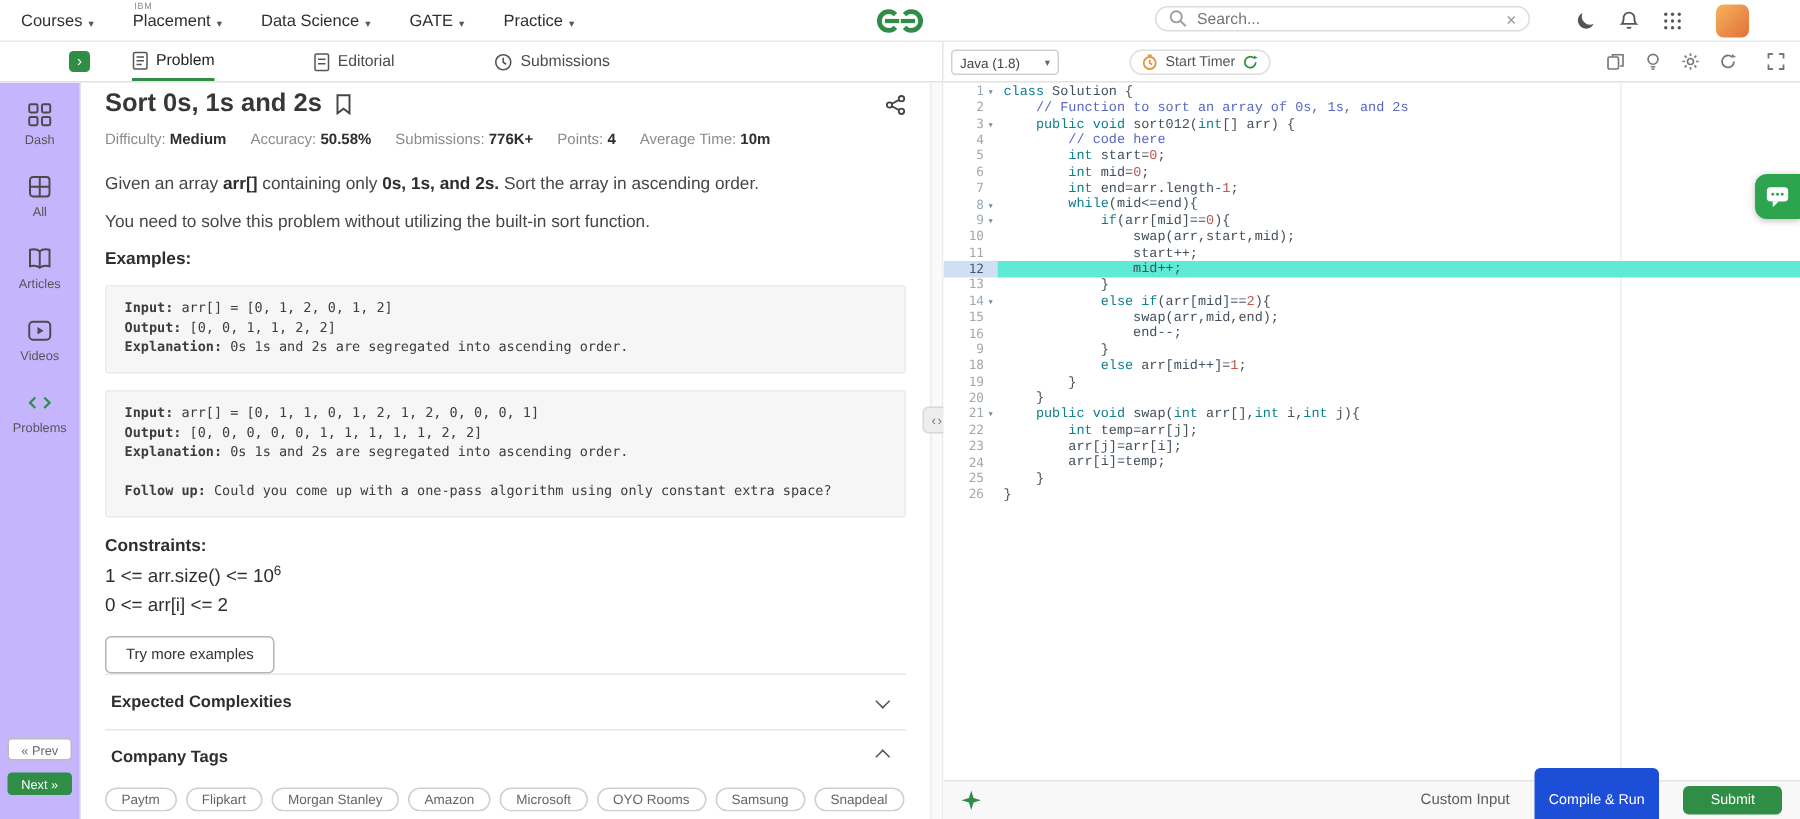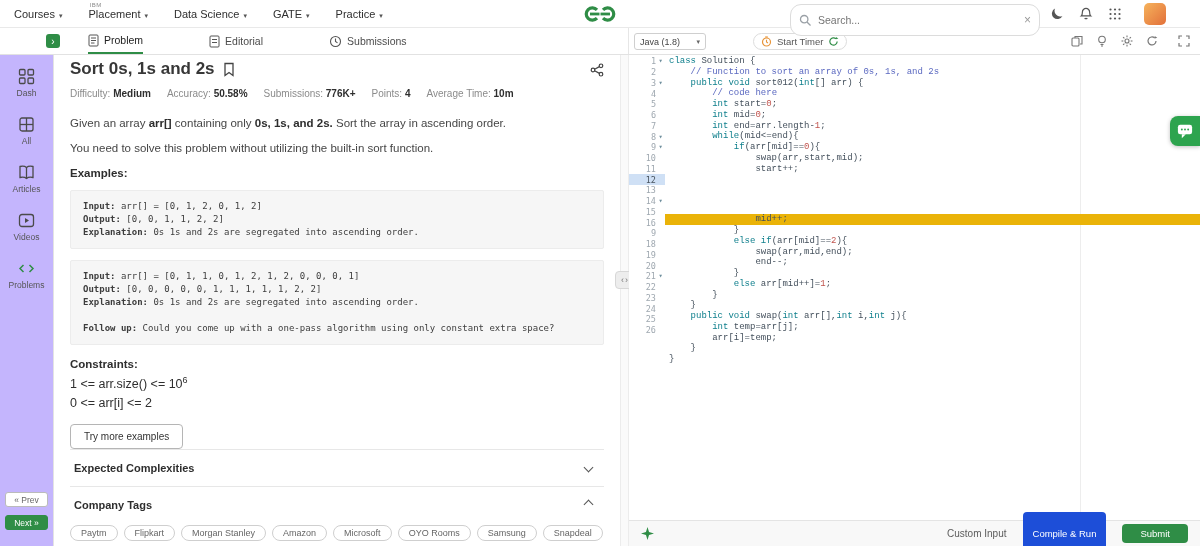--- a/index.html
+++ b/index.html
@@ -7,22 +7,22 @@
     font-family:"Liberation Sans", sans-serif; color:#333; }
   svg { display:block; }
 
   
   .nav { position:relative; height:28px; background:#fff; border-bottom:1px solid #e9e9e9; z-index:5; }
   .nav-links { position:absolute; left:14px; top:0; height:100%; display:flex; align-items:center; gap:26px; }
   .nav-link { position:relative; display:flex; align-items:flex-end; gap:4px; font-size:11px; color:#2f2f2f; cursor:pointer; }
   .nav-link .caret { font-size:7px; color:#555; }
   .mini-badge { position:absolute; top:-6px; left:1px; font-size:6px; color:#8a8a8a; letter-spacing:.5px; }
   .logo { position:absolute; left:580px; top:4px; cursor:pointer; }
-  .search { position:absolute; left:790px; top:4px; width:250px; height:17px; border:1px solid #dcdcdc;
-    border-radius:11px; display:flex; align-items:center; padding:15px 8px; gap:6px; background:#fff; }
+  .search { position:absolute; left:770px; top:4px; width:250px; height:17px; border:1px solid #dcdcdc;
+    border-radius:11px; display:flex; align-items:center; padding:0 8px; gap:6px; background:#fff; }
   .search input { border:none; outline:none; flex:1; font-size:10.5px; color:#444; background:transparent;
     font-family:"Liberation Sans", sans-serif; }
   .search .clear { color:#9a9a9a; font-size:12px; cursor:pointer; line-height:1; }
   .nav-ico { position:absolute; top:7px; cursor:pointer; }
   .avatar { position:absolute; left:1144px; top:3px; width:22px; height:22px; border-radius:5px;
     background:linear-gradient(135deg,#f6b35c,#e2703a); cursor:pointer; }
 
   
   .tabbar { position:relative; height:27px; background:#fff; border-bottom:1px solid #e2e2e2; z-index:4; }
   .expander { position:absolute; left:46px; top:6px; width:14px; height:14px; background:#2f8d46; color:#fff;
@@ -95,21 +95,21 @@
   .code-area { position:absolute; left:0; right:0; top:0; bottom:26px; display:flex; overflow:hidden; }
   .gutter { width:36px; flex:none; padding-top:1px; position:relative; z-index:1; }
   .gut-row { height:10.75px; display:flex; justify-content:flex-end; align-items:center;
     font-family:"DejaVu Sans Mono", monospace; font-size:8.5px; color:#9fa8b0; }
   .gut-row .ln { text-align:right; }
   .gut-row .fold { width:9px; font-size:7px; color:#6f8f9d; text-align:center; }
   .gut-row.act { background:#cfe0f5; color:#4a5560; }
   .code-col { flex:1; padding-top:1px; position:relative; z-index:1; }
   .code-row { height:10.75px; line-height:10.75px; font-family:Liberation Mono, monospace; font-size:9px;
     white-space:pre; color:#44505c; padding-left:4px; cursor:text; }
-  .code-row.act { background:#eab308;margin-top:40px; }
+  .code-row.act { background:#5eead4; }
   .tk { color:#0e7f8c; }
   .tc { color:#5a68c0; }
   .tn { color:#c0544e; }
 
   .editor-footer { position:absolute; left:0; right:0; bottom:0; height:26px; background:#f8f8f8;
     border-top:1px solid #e4e4e4; display:flex; align-items:center; padding:0 12px; gap:16px; }
   .footer-right { margin-left:auto; display:flex; align-items:center; gap:16px; }
   .custom-input { font-size:10px; color:#5c5c5c; cursor:pointer; }
   .run-btn { background:#1d4ed8; color:#fff; border:none; border-radius:4px; padding:16px 10px; font-size:9.5px;
     cursor:pointer; font-family:"Liberation Sans", sans-serif; }
@@ -531,20 +531,21 @@
           <div class="code-row">            }</div>
           <div class="code-row">            <span class="tk">else</span> <span class="tk">if</span>(arr[mid]==<span class="tn">2</span>){</div>
           <div class="code-row">                swap(arr,mid,end);</div>
           <div class="code-row">                end--;</div>
           <div class="code-row">            }</div>
           <div class="code-row">            <span class="tk">else</span> arr[mid++]=<span class="tn">1</span>;</div>
           <div class="code-row">        }</div>
           <div class="code-row">    }</div>
           <div class="code-row">    <span class="tk">public</span> <span class="tk">void</span> swap(<span class="tk">int</span> arr[],<span class="tk">int</span> i,<span class="tk">int</span> j){</div>
           <div class="code-row">        <span class="tk">int</span> temp=arr[j];</div>
+          <div class="code-row">        arr[j]=arr[i];</div>
           <div class="code-row">        arr[i]=temp;</div>
           <div class="code-row">    }</div>
           <div class="code-row">}</div>
         </div>
     </div>
     <div class="editor-footer">
       <svg width="13" height="13" viewBox="0 0 12 12">
         <path d="M6 0L7.4 4.6 12 6 7.4 7.4 6 12 4.6 7.4 0 6 4.6 4.6z" fill="#2f8d46"></path>
       </svg>
       <div class="footer-right">

